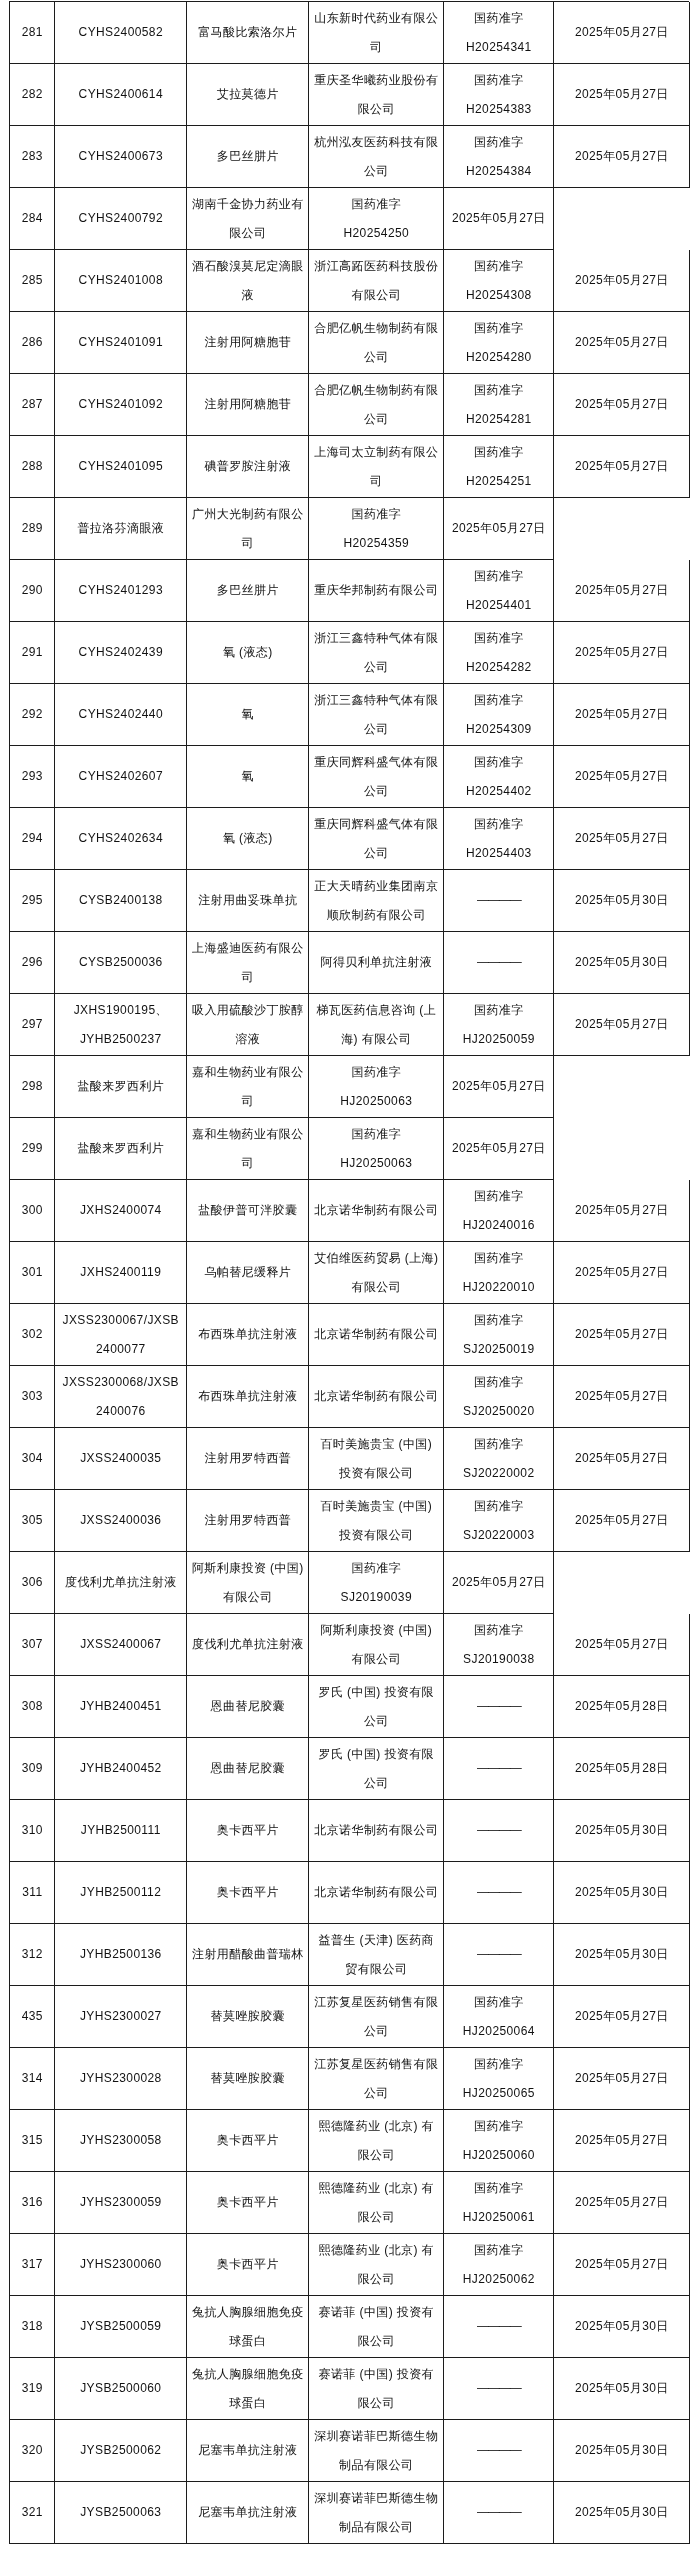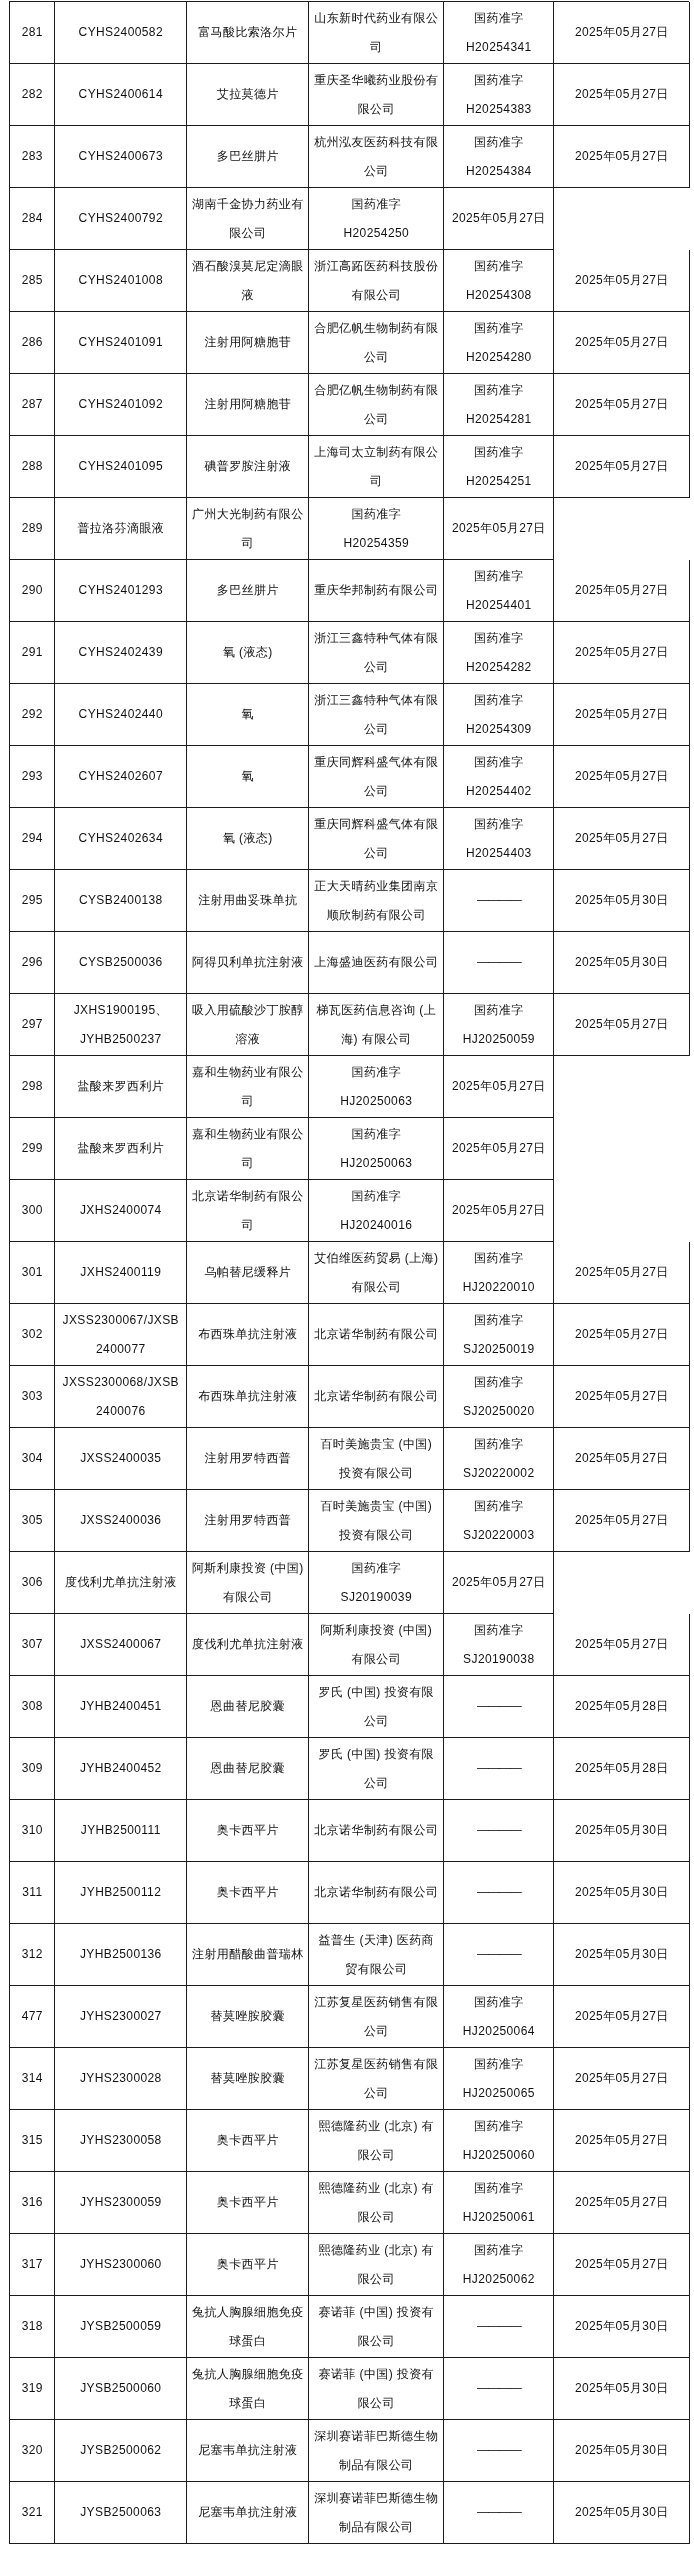--- a/index.html
+++ b/index.html
@@ -230,22 +230,22 @@
     <div class="c">
       <span class="ln dash">————</span>
 
     </div>
     <div class="c">2025年05月30日</div>
   </div>
 
   <div class="trow">
     <div class="c">296</div>
     <div class="c latin">CYSB2500036</div>
+    <div class="c">上海盛迪医药有限公司</div>
     <div class="c">阿得贝利单抗注射液</div>
-    <div class="c">上海盛迪医药有限公司</div>
     <div class="c">
       <span class="ln dash">————</span>
 
     </div>
     <div class="c">2025年05月30日</div>
   </div>
 
   <div class="trow">
     <div class="c">297</div>
     <div class="c latin">JXHS1900195、JYHB2500237</div>
@@ -276,20 +276,21 @@
     <div class="c">
       <span class="ln">国药准字</span>
       <span class="ln">HJ20250063</span>
     </div>
     <div class="c">2025年05月27日</div>
   </div>
 
   <div class="trow">
     <div class="c">300</div>
     <div class="c latin">JXHS2400074</div>
+    <div class="c">盐酸伊普可泮胶囊</div>
     <div class="c">北京诺华制药有限公司</div>
     <div class="c">
       <span class="ln">国药准字</span>
       <span class="ln">HJ20240016</span>
     </div>
     <div class="c">2025年05月27日</div>
   </div>
 
   <div class="trow">
     <div class="c">301</div>
@@ -428,21 +429,21 @@
     <div class="c">注射用醋酸曲普瑞林</div>
     <div class="c">益普生 (天津) 医药商贸有限公司</div>
     <div class="c">
       <span class="ln dash">————</span>
 
     </div>
     <div class="c">2025年05月30日</div>
   </div>
 
   <div class="trow">
-    <div class="c">477</div>
+    <div class="c">435</div>
     <div class="c latin">JYHS2300027</div>
     <div class="c">替莫唑胺胶囊</div>
     <div class="c">江苏复星医药销售有限公司</div>
     <div class="c">
       <span class="ln">国药准字</span>
       <span class="ln">HJ20250064</span>
     </div>
     <div class="c">2025年05月27日</div>
   </div>
 

